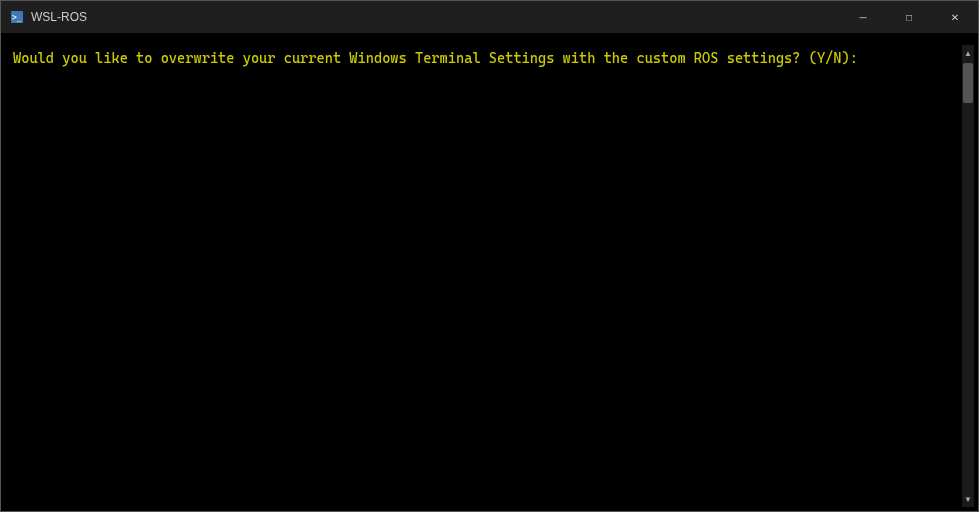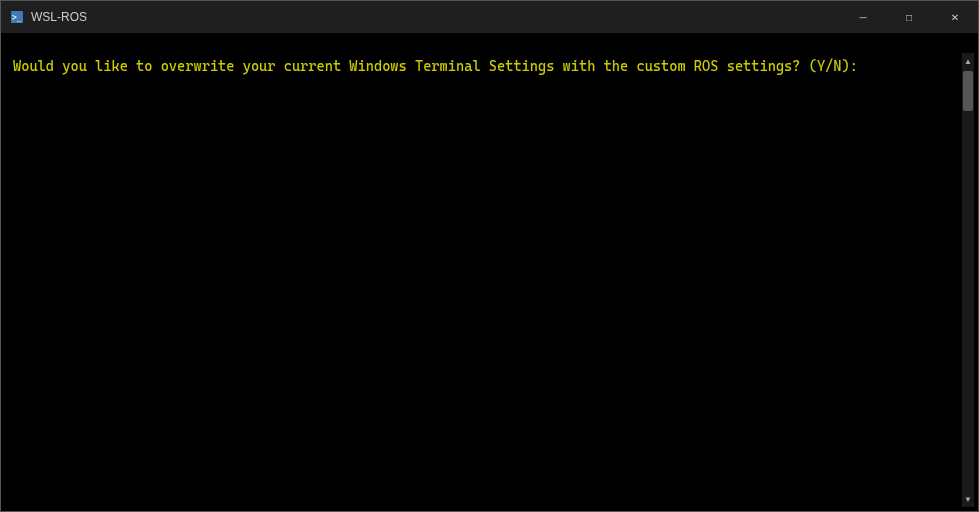--- a/index.html
+++ b/index.html
@@ -73,21 +73,21 @@
       cursor: pointer;
       display: flex;
       align-items: center;
       justify-content: center;
       font-size: 10px;
     }
 
     .terminal-body {
       flex: 1;
       background: #000000;
-      padding: 20px 4px 4px 4px;
+      padding: 12px 4px 4px 4px;
       position: relative;
       overflow: hidden;
       display: flex;
     }
 
     .terminal-content {
       flex: 1;
       padding: 4px 8px;
       overflow: hidden;
     }

